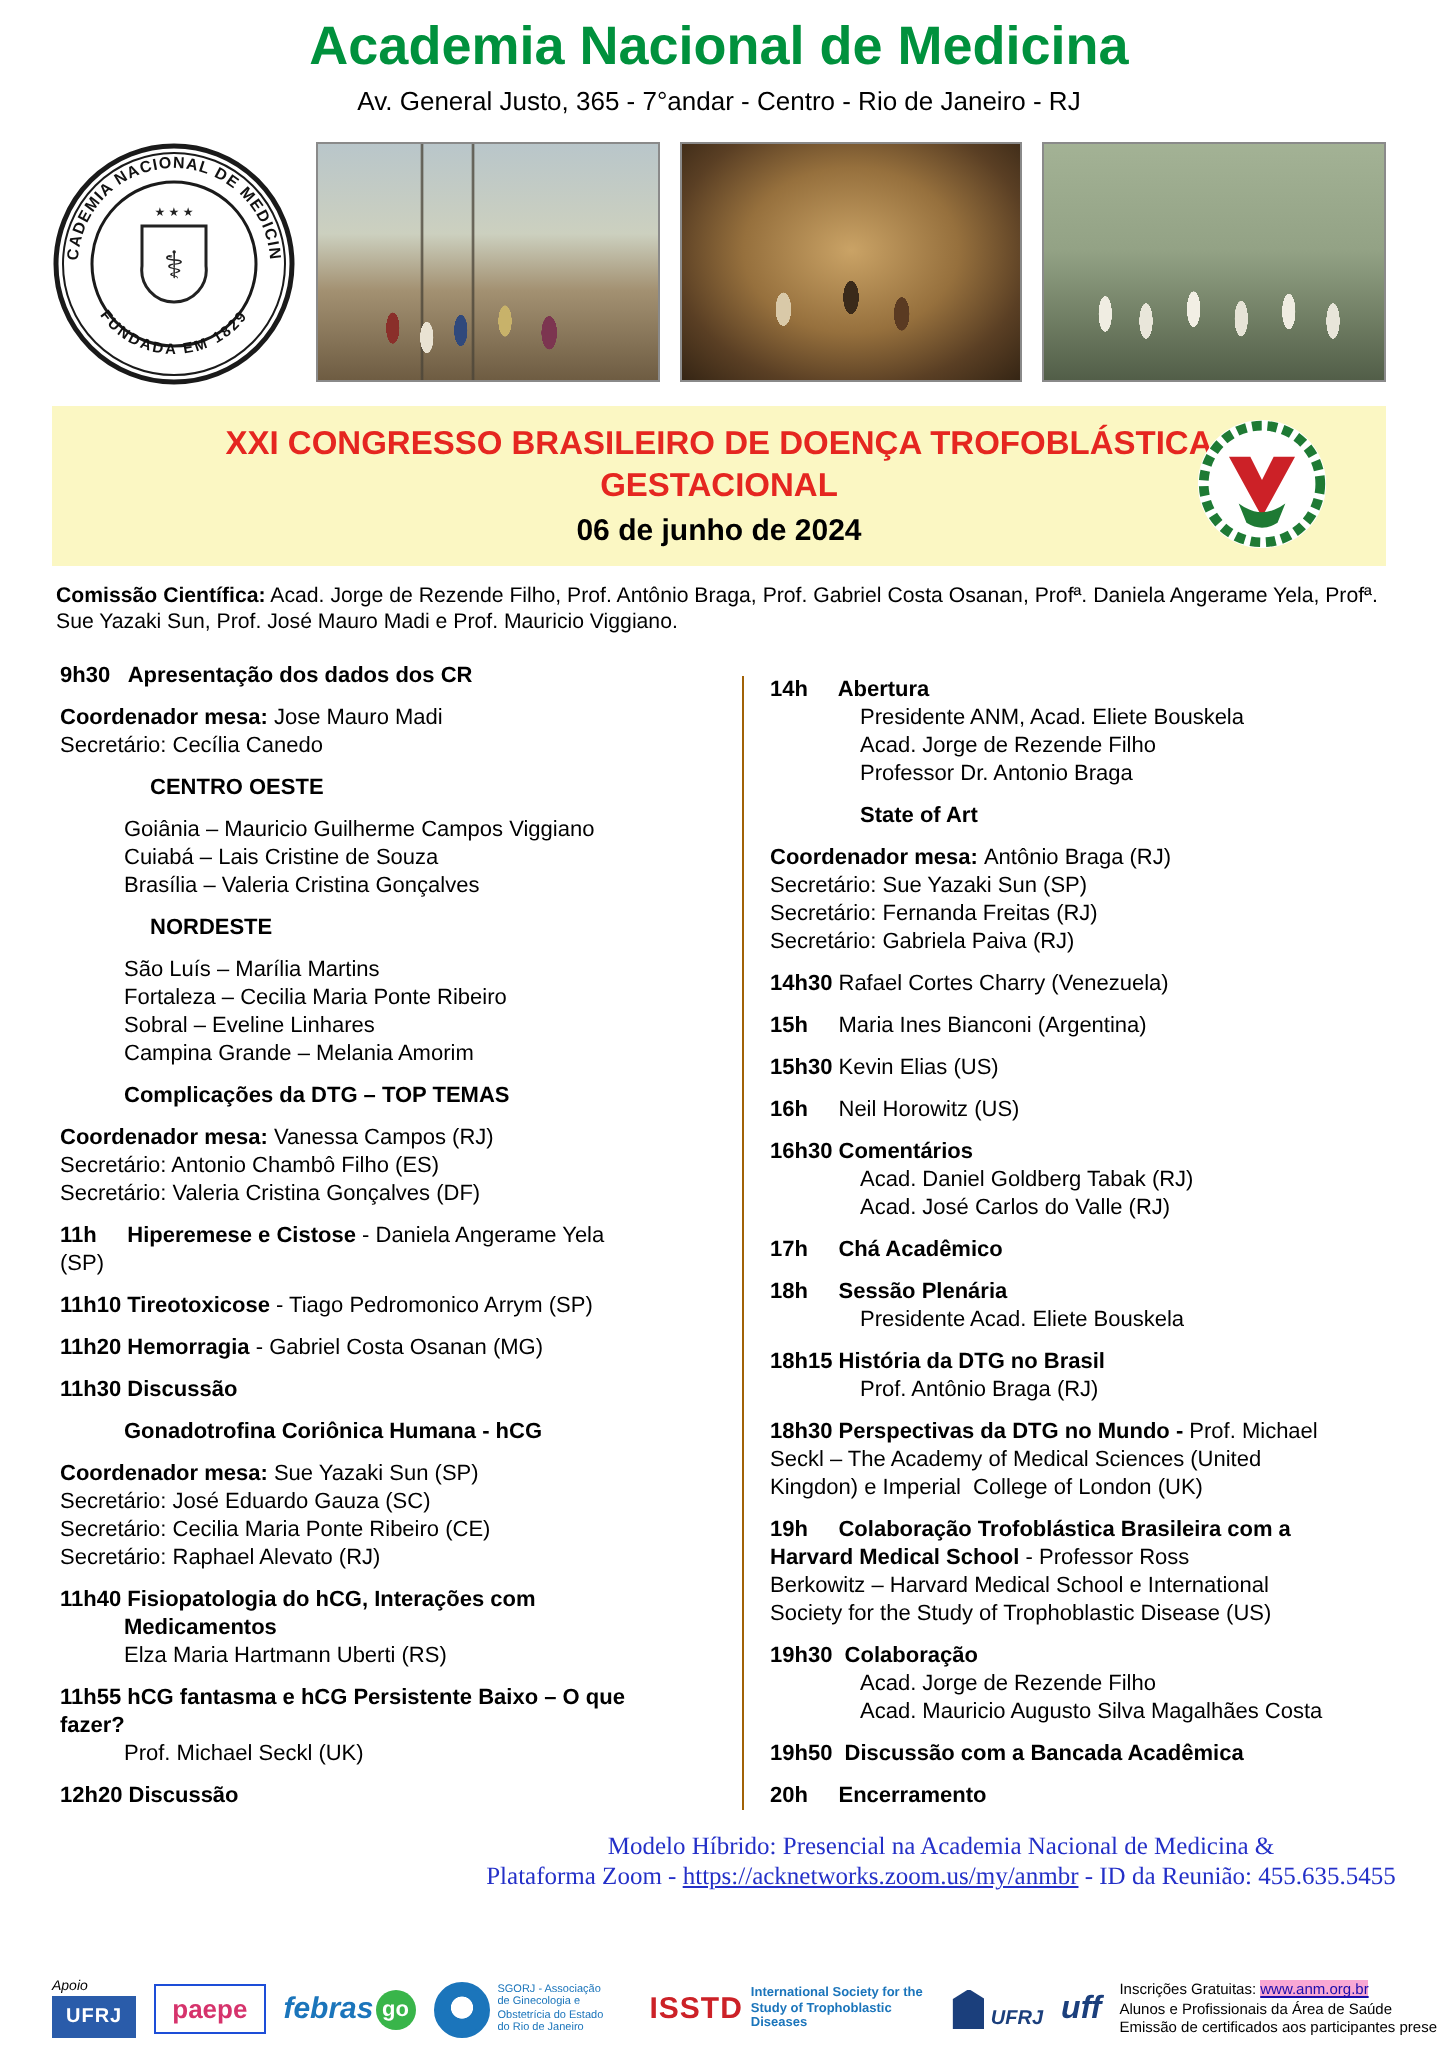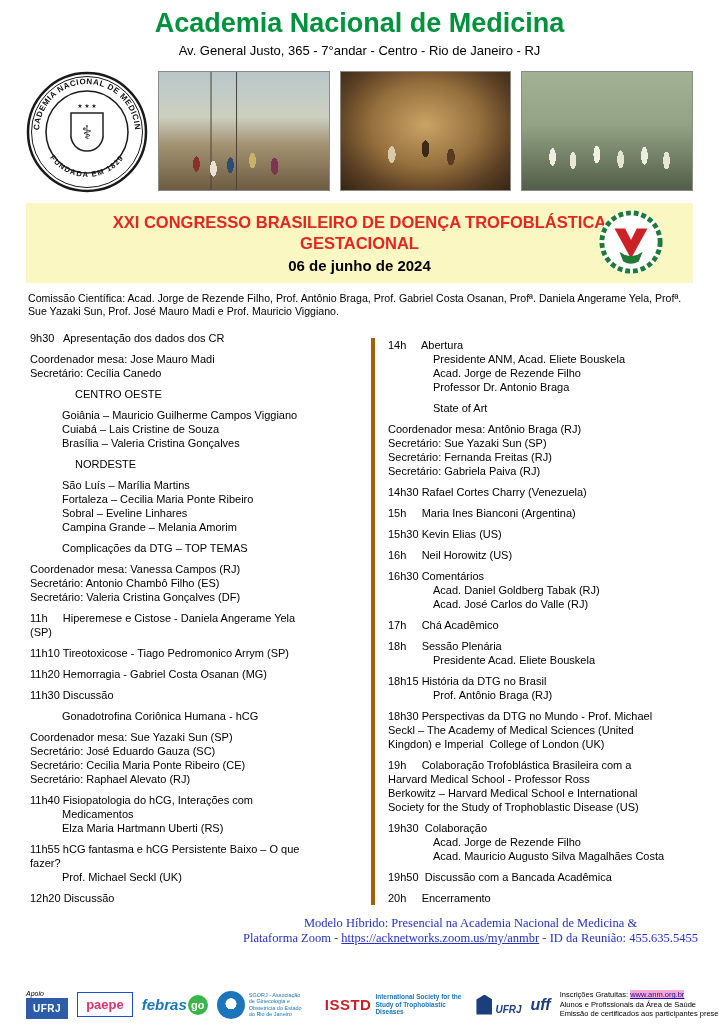--- a/index.html
+++ b/index.html
@@ -1,21 +1,21 @@
 <!DOCTYPE html>
 <html lang="pt"><head>
 <meta charset="utf-8">
 <style>
   html,body{margin:0;padding:0;}
   body{
     width:719px;height:1024px;overflow:hidden;position:relative;
     background:#ffffff;color:#000;
     font-family:"Liberation Sans", sans-serif;
   }
-  .b{font-weight:normal;}
+  .b{font-weight:bold;}
   
   .page-title{
     margin:8px 0 0;text-align:center;color:#00913D;
     font-size:27px;font-weight:bold;line-height:30px;
   }
   .address{ text-align:center;font-size:13px;line-height:15px;margin-top:5px; }
   
   .images-row{ display:flex;align-items:stretch;gap:10px;margin:13px 26px 0;height:120px; }
   .seal{ width:122px;flex:0 0 122px; }
   .painting{ flex:1;border:1px solid #8a8a8a; }
@@ -50,21 +50,21 @@
     text-align:center;padding:9px 0 8px;
   }
   .banner-title{ color:#E52620;font-weight:bold;font-size:16.5px;line-height:21px; }
   .banner-date{ font-weight:bold;font-size:15px;line-height:18px;margin-top:3px; }
   .banner-logo{ position:absolute;right:28px;top:5px;width:68px;height:68px; }
   
   .committee{ margin:9px 28px 0;font-size:10.6px;line-height:13px; }
   
   .program{ display:flex;margin:13px 14px 0 30px;align-items:center; }
   .col-left{ width:341px;flex:0 0 341px; }
-  .col-right{ flex:1;border-left:4px solid #a16207;padding-left:13px; }
+  .col-right{ flex:1;border-left:1px solid #a16207;padding-left:13px; }
   .line{ margin:0;font-size:11px;line-height:14px;white-space:pre-wrap; }
   .gap{ height:7px; }
   .ind1{ padding-left:32px; }
   .ind2{ padding-left:45px; }
   
   .hybrid{
     margin:4px 0 0 238px;width:465px;text-align:center;
     font-family:"Liberation Serif", serif;color:#2430C8;
     font-size:12.5px;line-height:15px;
   }

